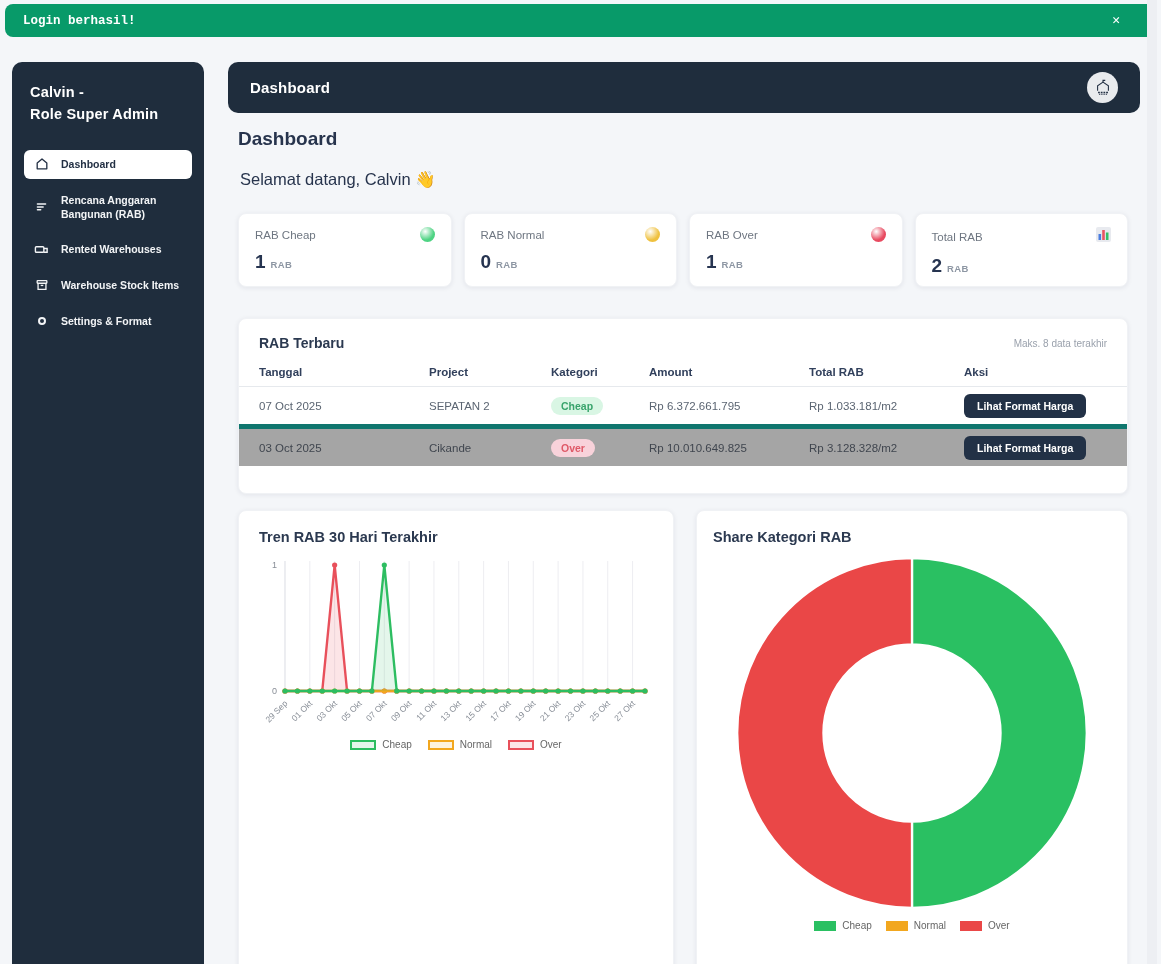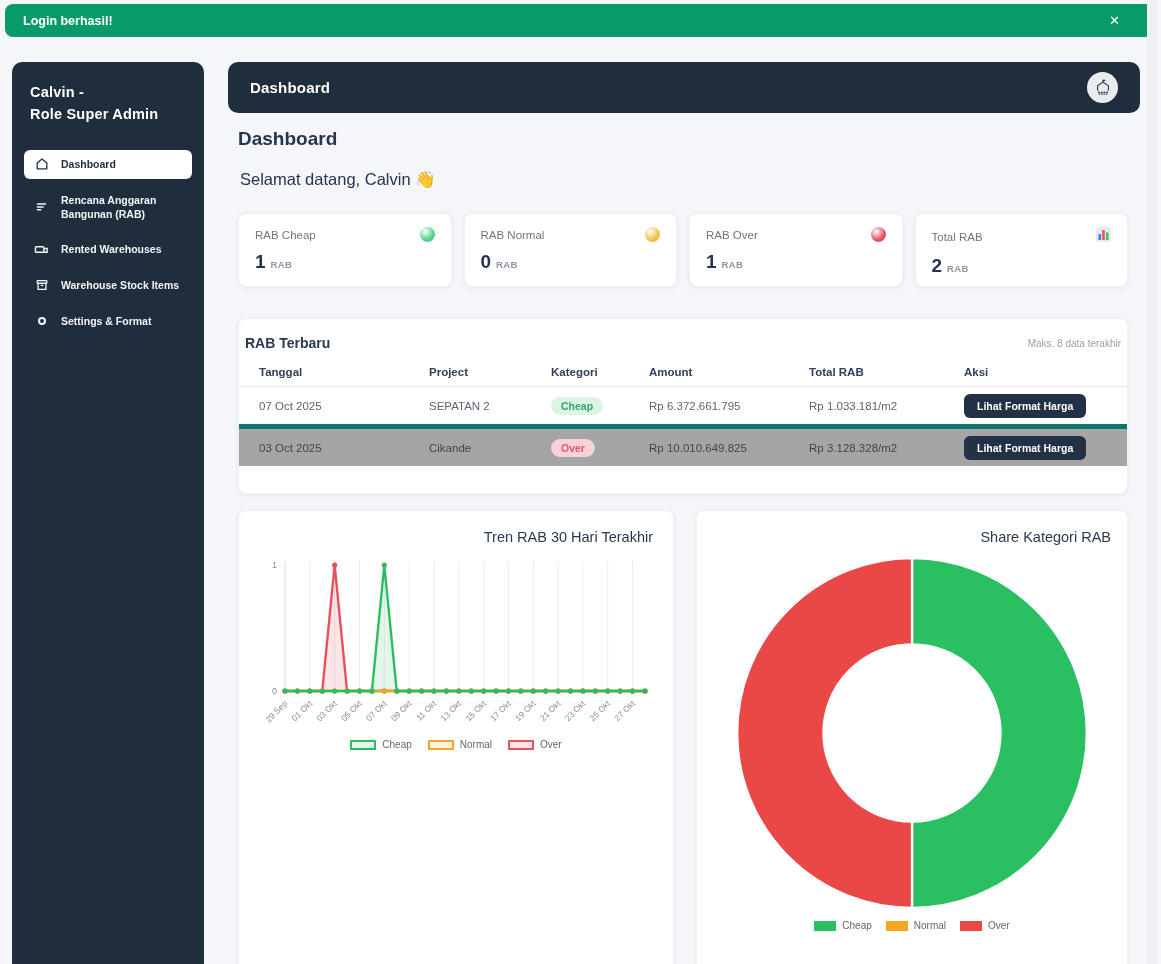--- a/index.html
+++ b/index.html
@@ -7,21 +7,21 @@
     width:1161px;height:964px;position:relative;overflow:hidden;
     background:#f4f6f9;
     font-family:"Liberation Sans","DejaVu Sans",sans-serif;
     color:#2b3950;
   }
   
   .toast{
     position:absolute;left:5px;top:4px;width:1151px;height:33px;box-sizing:border-box;
     background:#089a69;border-radius:8px;color:#fff;
     display:flex;align-items:center;justify-content:space-between;padding:2px 18px;
-    font-size:12.5px;font-weight:600;z-index:3;
+    font-size:12.5px;font-weight:600;z-index:3;font-family:Liberation Mono, monospace;
   }
   .toast-close{cursor:pointer;font-size:13px;font-weight:700;line-height:1;margin-right:18px;}
   .scroll-track{position:absolute;left:1147px;top:0;width:10px;height:964px;background:#edeff3;z-index:4;}
   
   .sidebar{
     position:absolute;left:12px;top:62px;width:192px;height:902px;box-sizing:border-box;
     background:#1f2d3d;border-radius:10px 10px 0 0;color:#fff;z-index:2;
   }
   .sidebar-title{padding:20px 18px 12px;font-weight:700;font-size:14.5px;line-height:1.5;letter-spacing:.2px;}
   .nav{margin-top:12px;display:flex;flex-direction:column;gap:7px;}
@@ -56,40 +56,40 @@
   .stat-label{font-size:11.5px;color:#6e7681;}
   .dot{width:15px;height:15px;border-radius:50%;}
   .stat-value-row{margin-top:9px;display:flex;align-items:baseline;gap:5px;}
   .stat-value{font-size:19px;font-weight:800;color:#263450;}
   .stat-unit{font-size:9.5px;font-weight:700;color:#8d96a3;letter-spacing:.3px;}
   
   .recent-card{
     position:absolute;left:238px;top:318px;width:890px;height:176px;box-sizing:border-box;
     background:#fff;border-radius:8px;box-shadow:0 1px 5px rgba(20,30,60,.08);border:1px solid #f0f2f5;overflow:hidden;
   }
-  .recent-head{display:flex;justify-content:space-between;align-items:center;padding:16px 6px 10px;}
+  .recent-head{display:flex;justify-content:space-between;align-items:center;padding:16px 20px 10px;}
   .recent-title{font-size:14px;font-weight:800;color:#2b3950;}
   .recent-note{font-size:10px;color:#9aa1ac;}
   .thead{display:flex;padding:5px 20px 8px;border-bottom:1px solid #e6e9ed;font-size:11.5px;font-weight:700;color:#31405c;}
   .trow{display:flex;align-items:center;height:37px;padding:0 20px;font-size:11.5px;color:#5b6572;border-bottom:5px solid #0f766e;}
   .trow.highlight{background:#a5a5a5;color:#40464f;border-bottom:none;}
   .c1{width:122px;} .c2{width:122px;padding-left:48px;} .c3{width:98px;} .c4{width:160px;} .c5{width:155px;} .c6{flex:1;}
   .badge{display:inline-block;padding:3px 10px;border-radius:10px;font-size:10.5px;font-weight:600;}
   .badge-cheap{background:#d9f6e4;color:#39a46c;}
   .badge-over{background:#f8d2da;color:#df5a68;}
   .btn-dark{
     background:#223146;color:#fff;font-size:10.5px;font-weight:700;
     padding:6px 13px;border-radius:6px;border:none;cursor:pointer;
     font-family:"Liberation Sans","DejaVu Sans",sans-serif;
   }
   
   .chart-card{background:#fff;border-radius:8px;box-shadow:0 1px 5px rgba(20,30,60,.08);border:1px solid #f0f2f5;box-sizing:border-box;}
   .chart-card-left{position:absolute;left:238px;top:510px;width:436px;height:470px;padding:18px 20px;}
   .chart-card-right{position:absolute;left:696px;top:510px;width:432px;height:470px;padding:18px 16px;}
-  .chart-title{font-size:14.5px;font-weight:400;color:#2b3950;text-align:right;}
+  .chart-title{font-size:14.5px;font-weight:700;color:#2b3950;}
   .line-chart-box{margin-top:8px;}
   .line-legend{display:flex;justify-content:center;gap:16px;margin-top:0px;}
   .line-legend .item{display:flex;align-items:center;gap:6px;font-size:10px;color:#666;}
   .line-legend .swatch{width:26px;height:10px;border:2px solid;box-sizing:border-box;}
   .donut-box{display:flex;justify-content:center;margin-top:4px;}
   .donut-legend{display:flex;justify-content:center;gap:14px;margin-top:3px;}
   .donut-legend .item{display:flex;align-items:center;gap:6px;font-size:10px;color:#666;}
   .donut-legend .swatch{width:22px;height:10px;}
 </style>
 </head>

